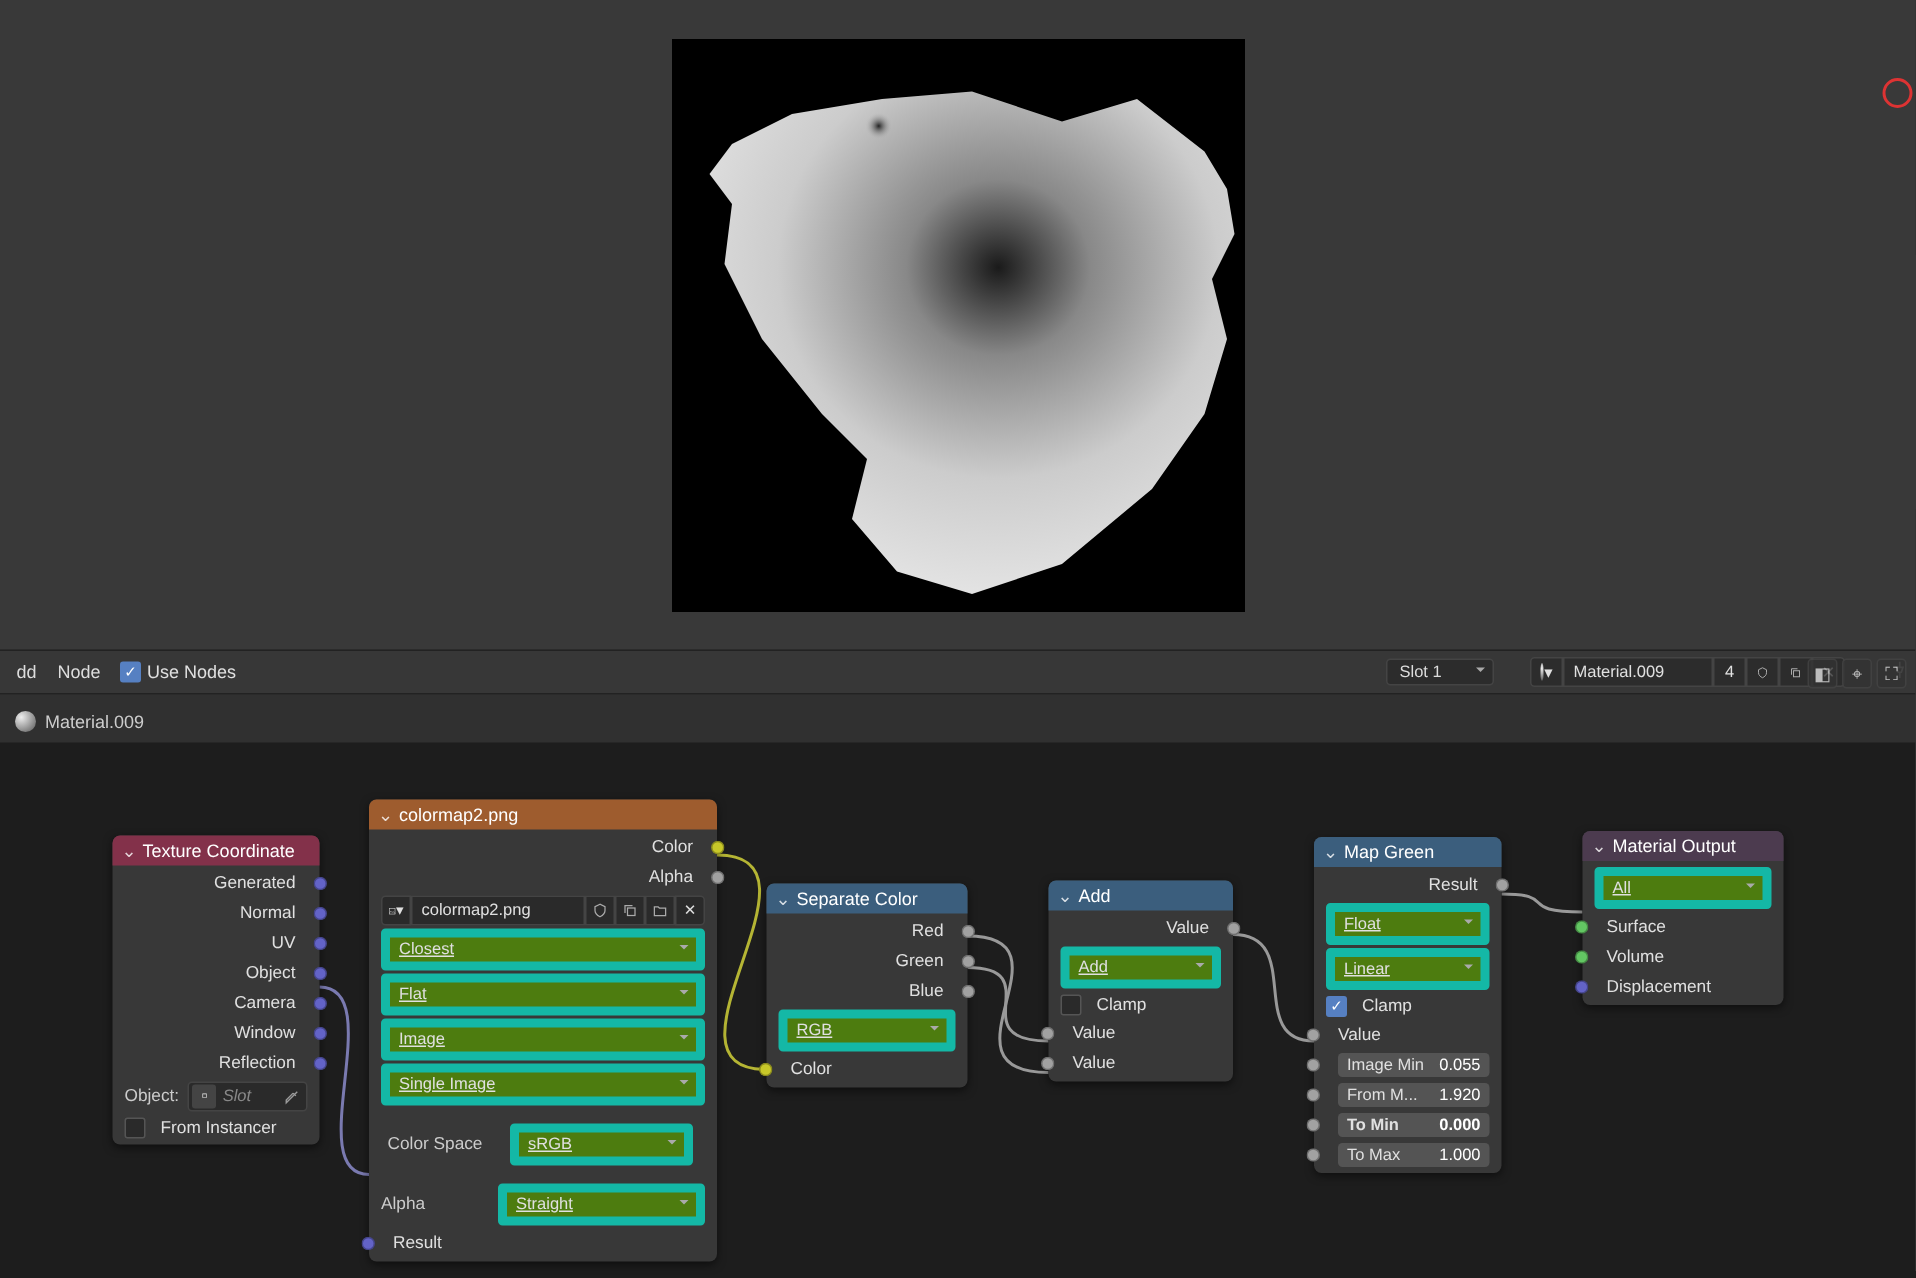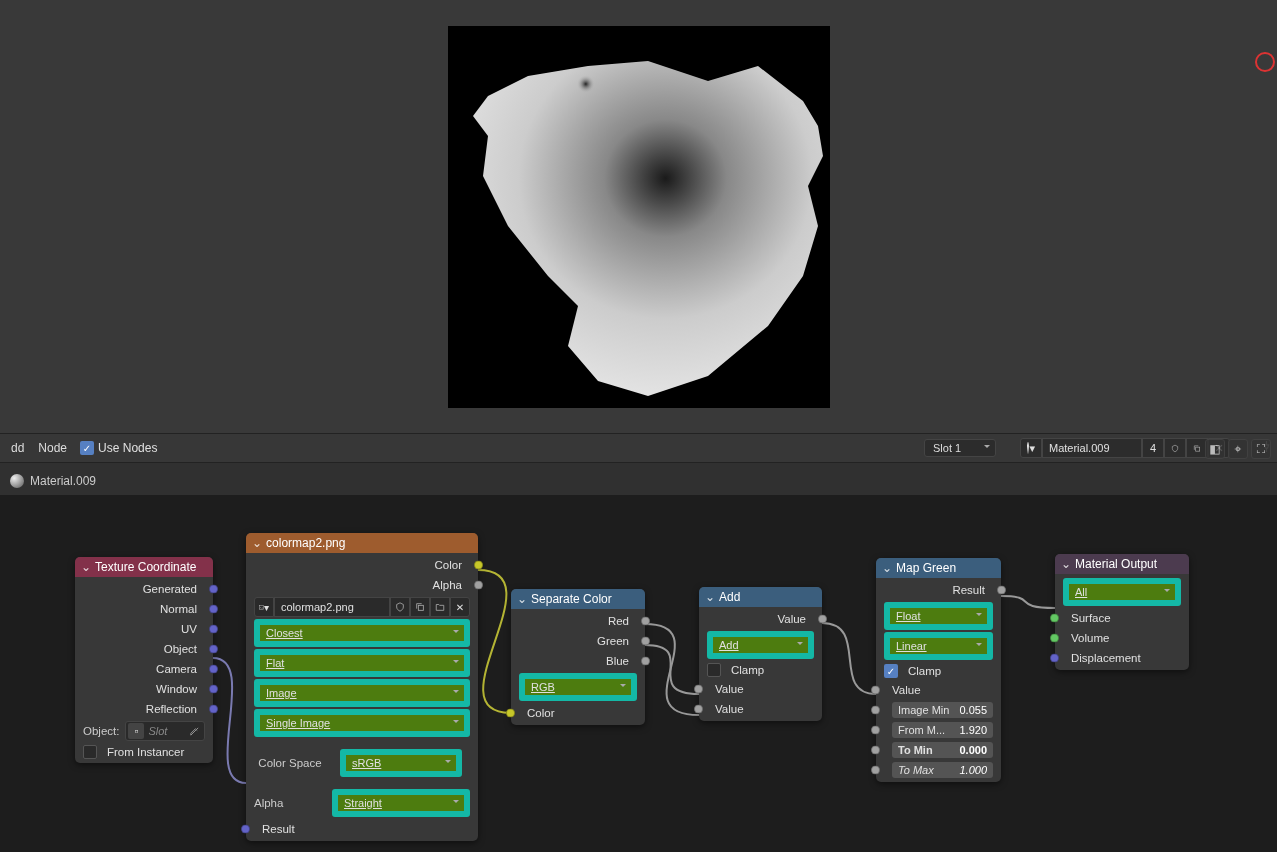--- a/index.html
+++ b/index.html
@@ -365,21 +365,21 @@
             <span class="nval">1.920</span>
           </div>
       </div>
       <div class="row left" style="padding-right:8px;font-weight:bold;">
           <span class="socket in sock-float"></span>
         <div class="num-field">
             <span>To Min</span>
             <span class="nval">0.000</span>
           </div>
       </div>
-      <div class="row left" style="padding-right:8px;font-style:italic;">
+      <div class="row left" style="padding-right:8px;">
           <span class="socket in sock-float"></span>
         <div class="num-field">
             <span>To Max</span>
             <span class="nval">1.000</span>
           </div>
       </div>
     </div>
   </div>
 
   <div class="node" style="left:1055px; top:59px; width:134px;">

